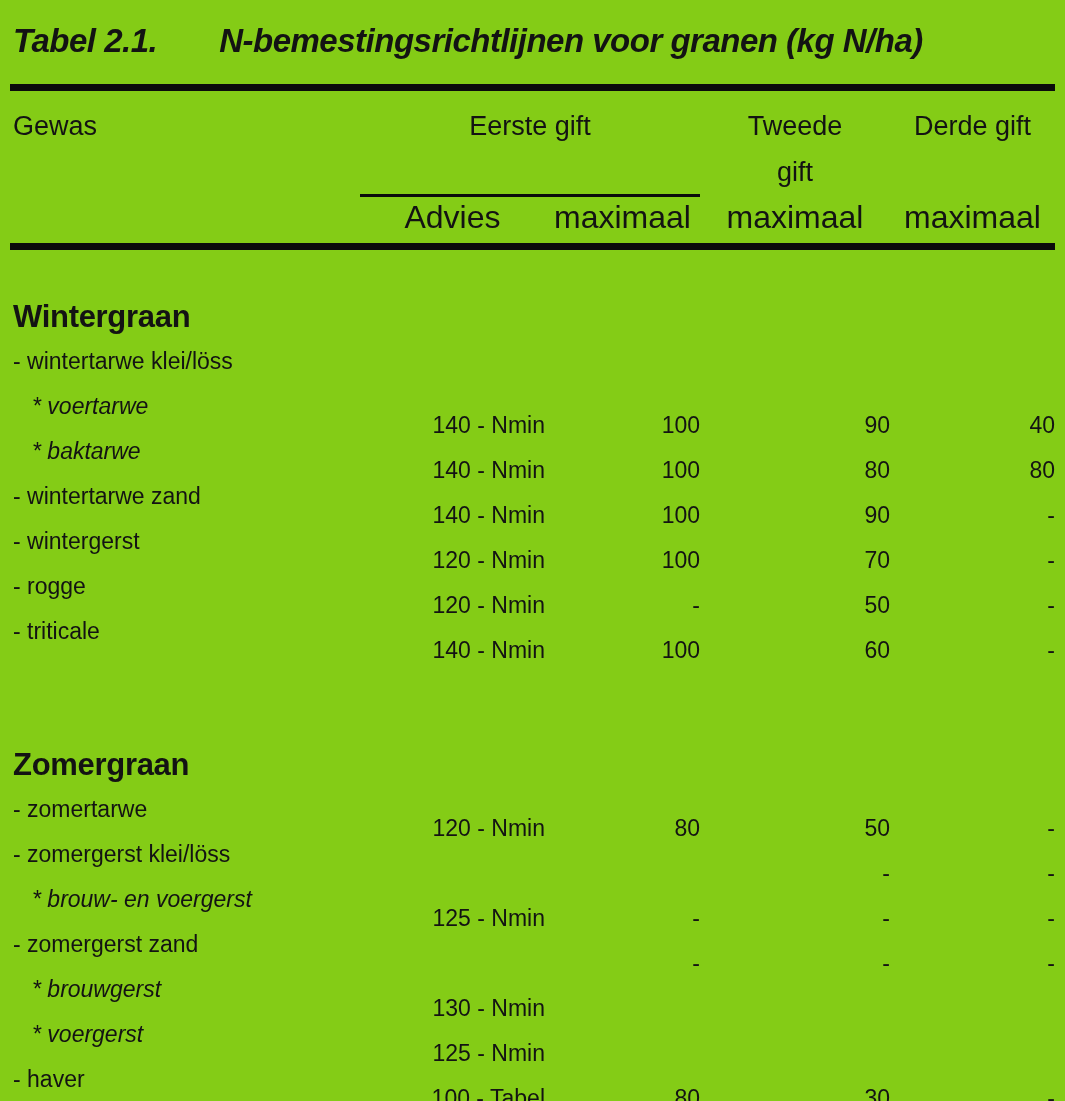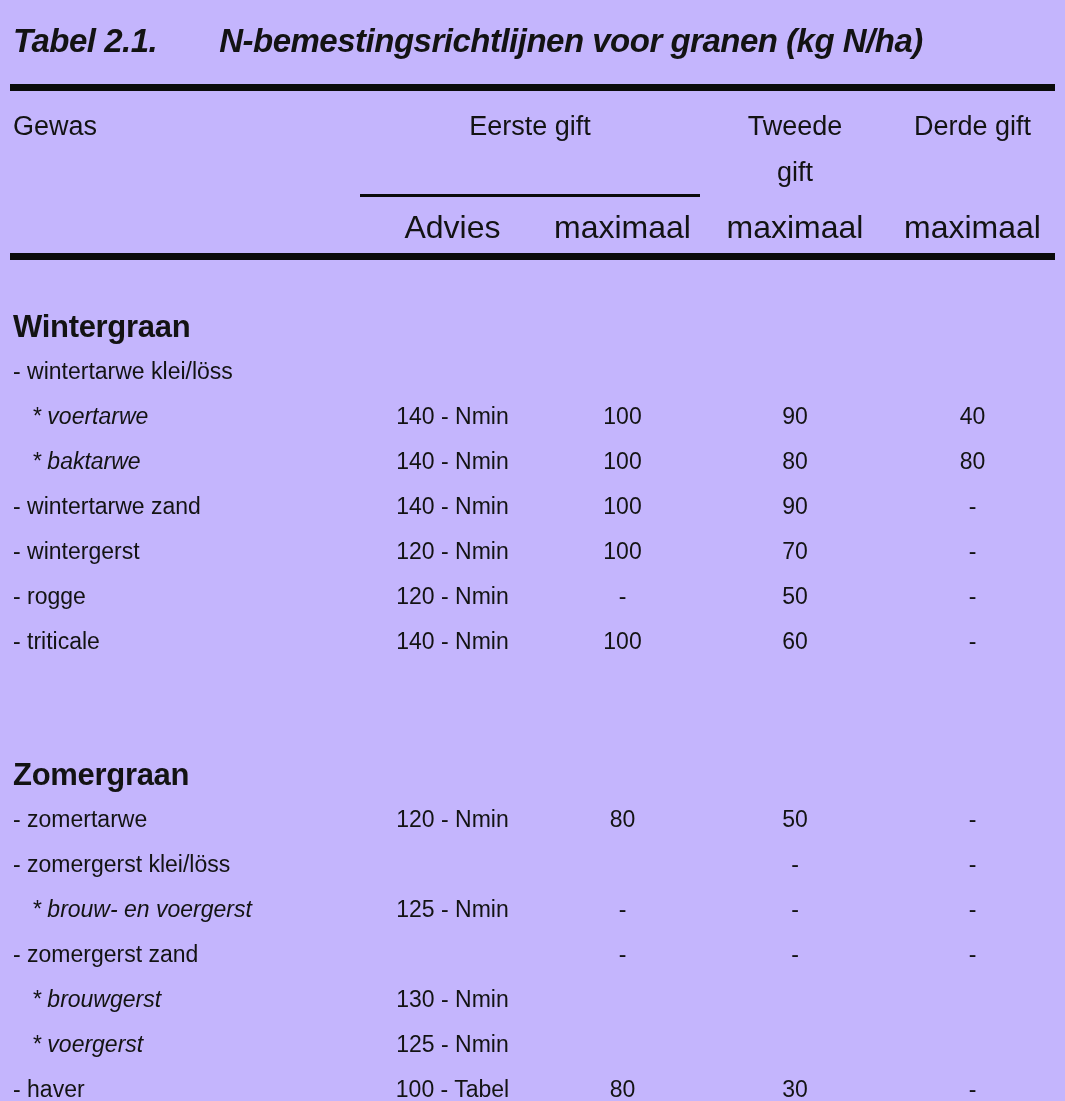--- a/index.html
+++ b/index.html
@@ -1,21 +1,21 @@
 <!DOCTYPE html>
 <html><head>
 <meta charset="utf-8">
 <style>
   * { margin: 0; padding: 0; box-sizing: border-box; }
   html, body { background: #e8e8e8; }
   .page {
     position: relative;
     width: 1065px;
     height: 1101px;
-    background: #c4b5fd;
+    background: #84cc16;
     font-family: "Liberation Sans", "DejaVu Sans", sans-serif;
     color: #131313;
     overflow: hidden;
     margin: 0 auto;
   }
   .inner { padding: 22px 10px 0 10px; }
 
   
   .title-row {
     padding-left: 3px;
@@ -47,36 +47,35 @@
     height: 94px;
     border-bottom: 3px solid #0b0b0b;
   }
   .h-tweede { text-align: center; }
   .h-tweede .wrapbox { width: 122px; margin: 0 auto; }
   .h-derde { text-align: center; }
 
   .thead-row2 {
     display: grid;
     grid-template-columns: 350px 185px 155px 190px 165px;
-    margin-top: 10px;
   }
   .thead-row2 .hcell { font-size: 32px; line-height: 40px; text-align: center; }
 
   
   .tbody { margin-top: 18px; }
   .trow {
     display: grid;
     grid-template-columns: 350px 185px 155px 190px 165px;
     height: 45px;
     font-size: 23px;
     line-height: 45px;
   }
   .trow .label { text-align: left; padding-left: 3px; white-space: nowrap; }
   .trow.sub-italic .label { padding-left: 22px; font-style: italic; }
-  .trow .val { text-align: center; }
+  .trow .val { text-align: right; margin-top: 19px; }
   .section-heading {
     height: 45px;
     font-size: 31px;
     line-height: 45px;
     font-weight: bold;
     padding-left: 3px;
     letter-spacing: -0.3px;
     margin-top: 44px;
   }
   .section-spacer { height: 44px; }

